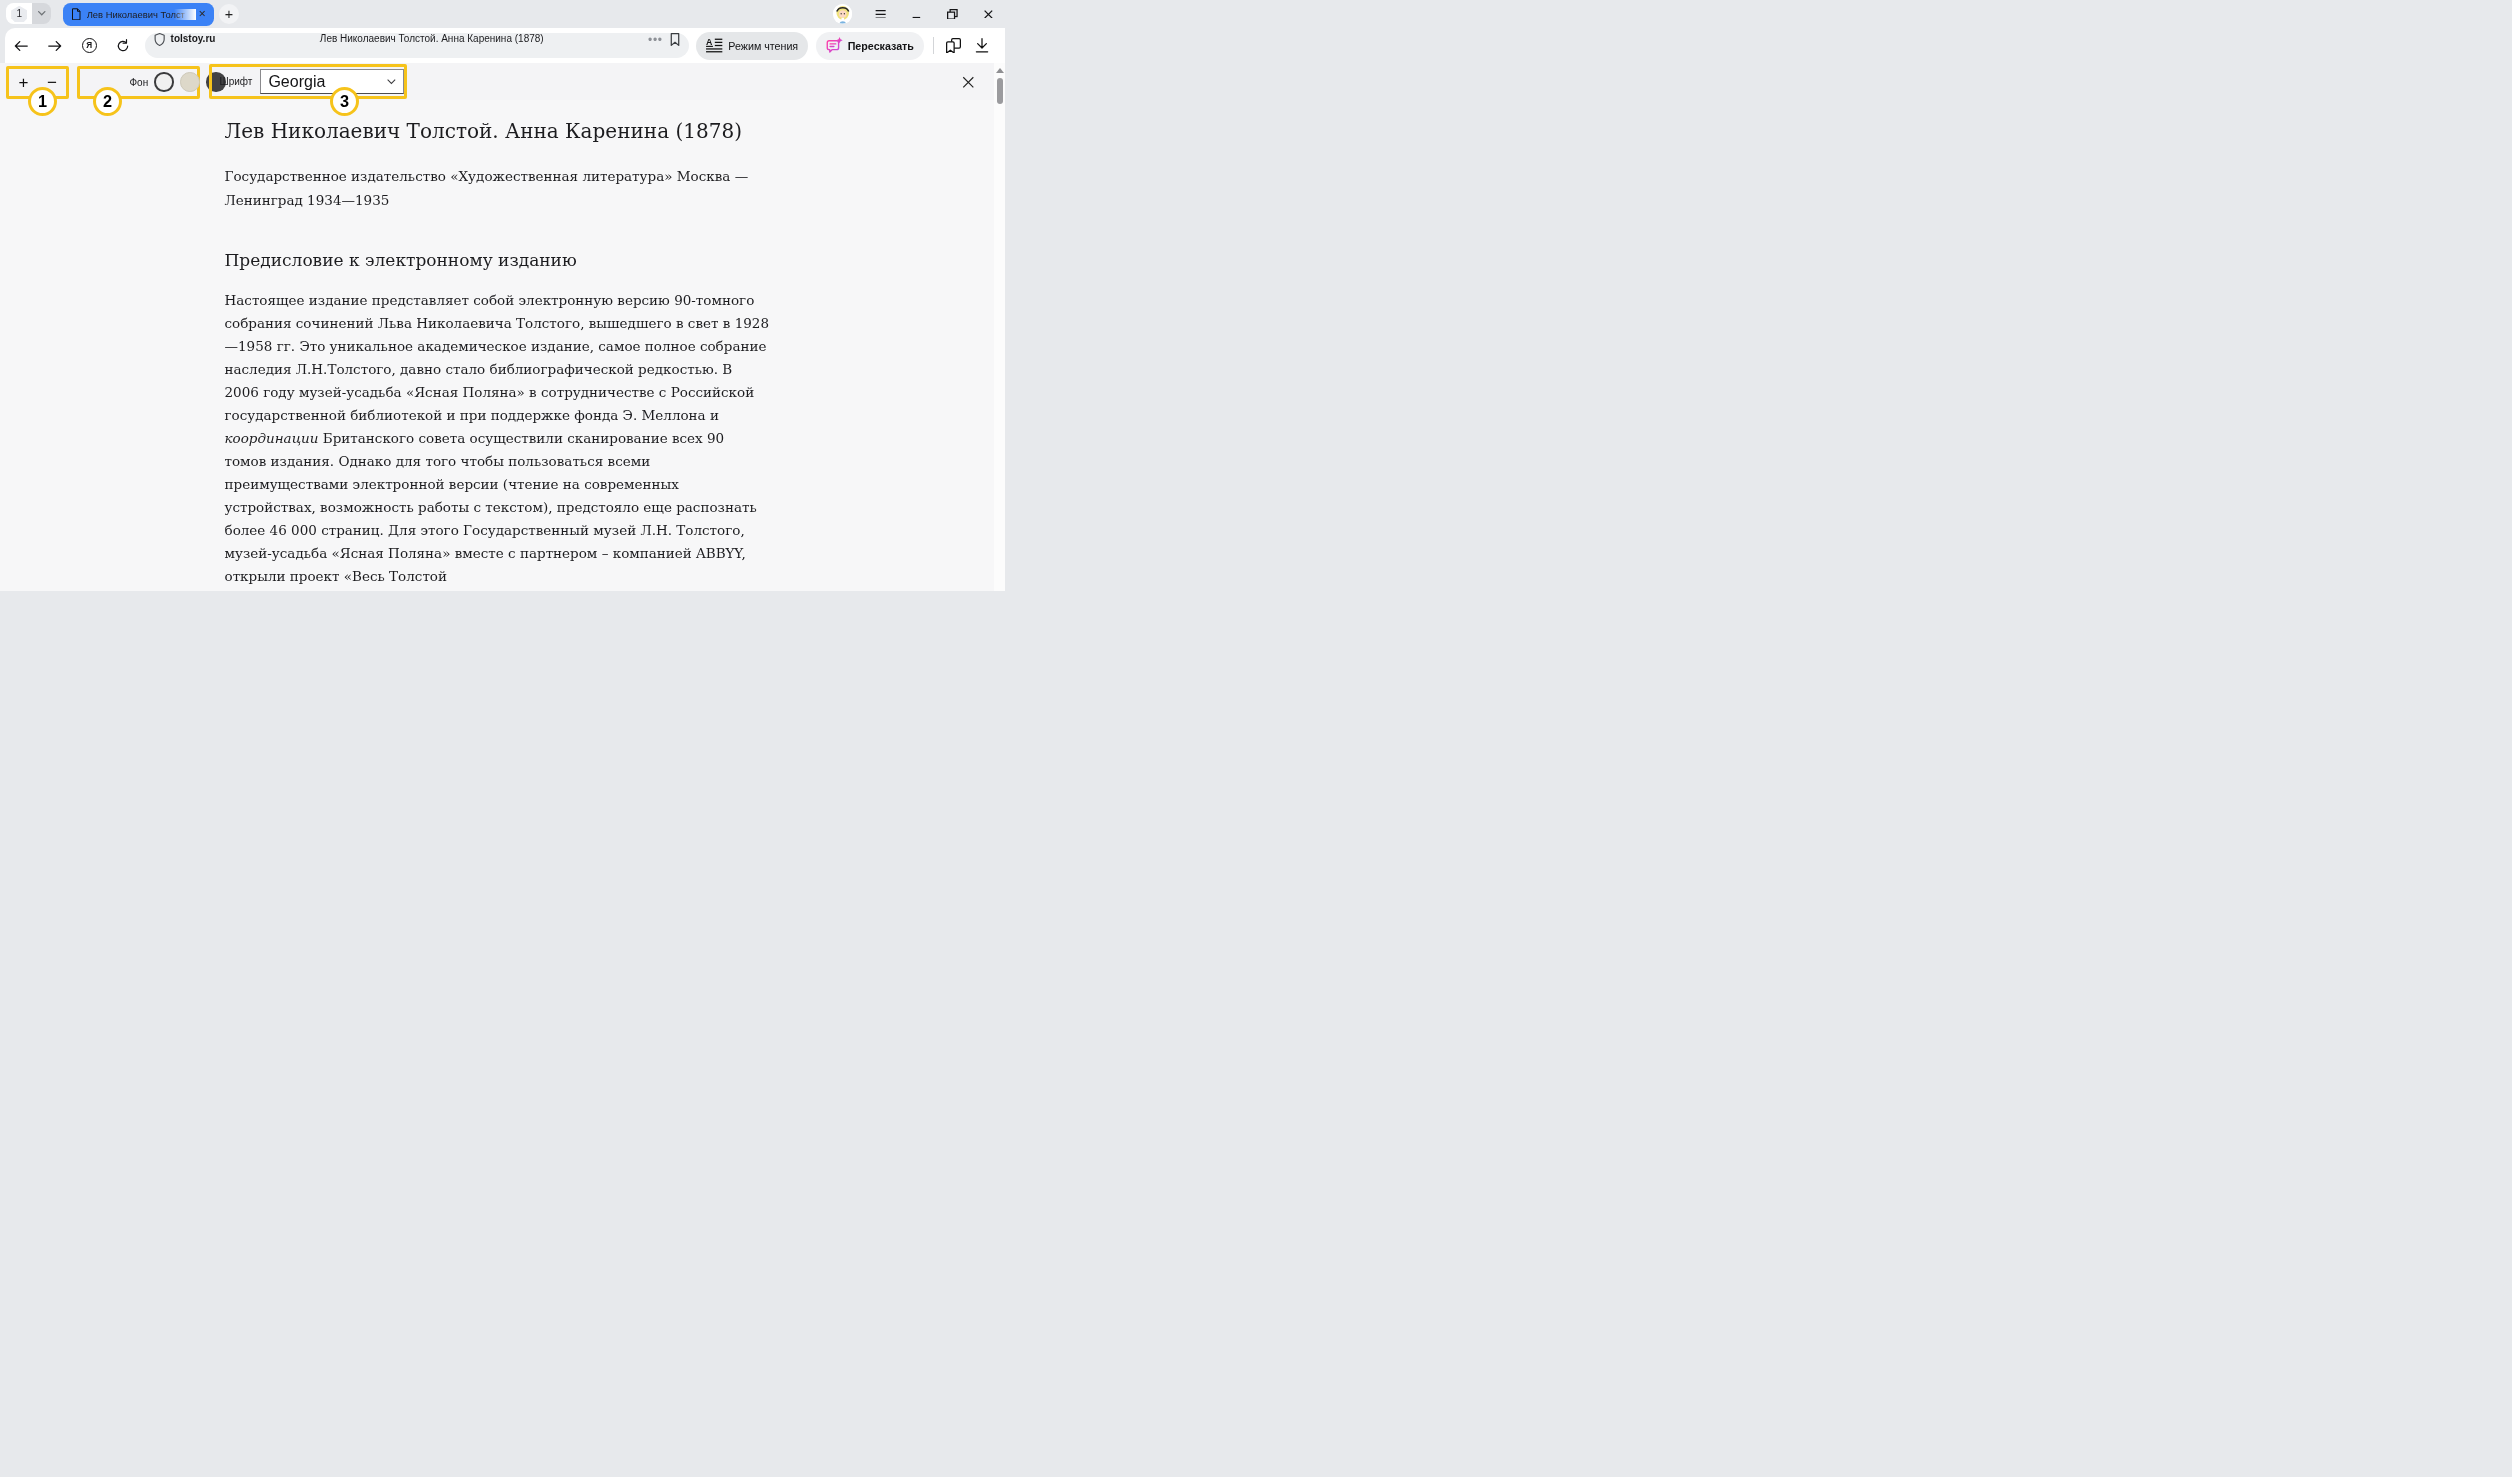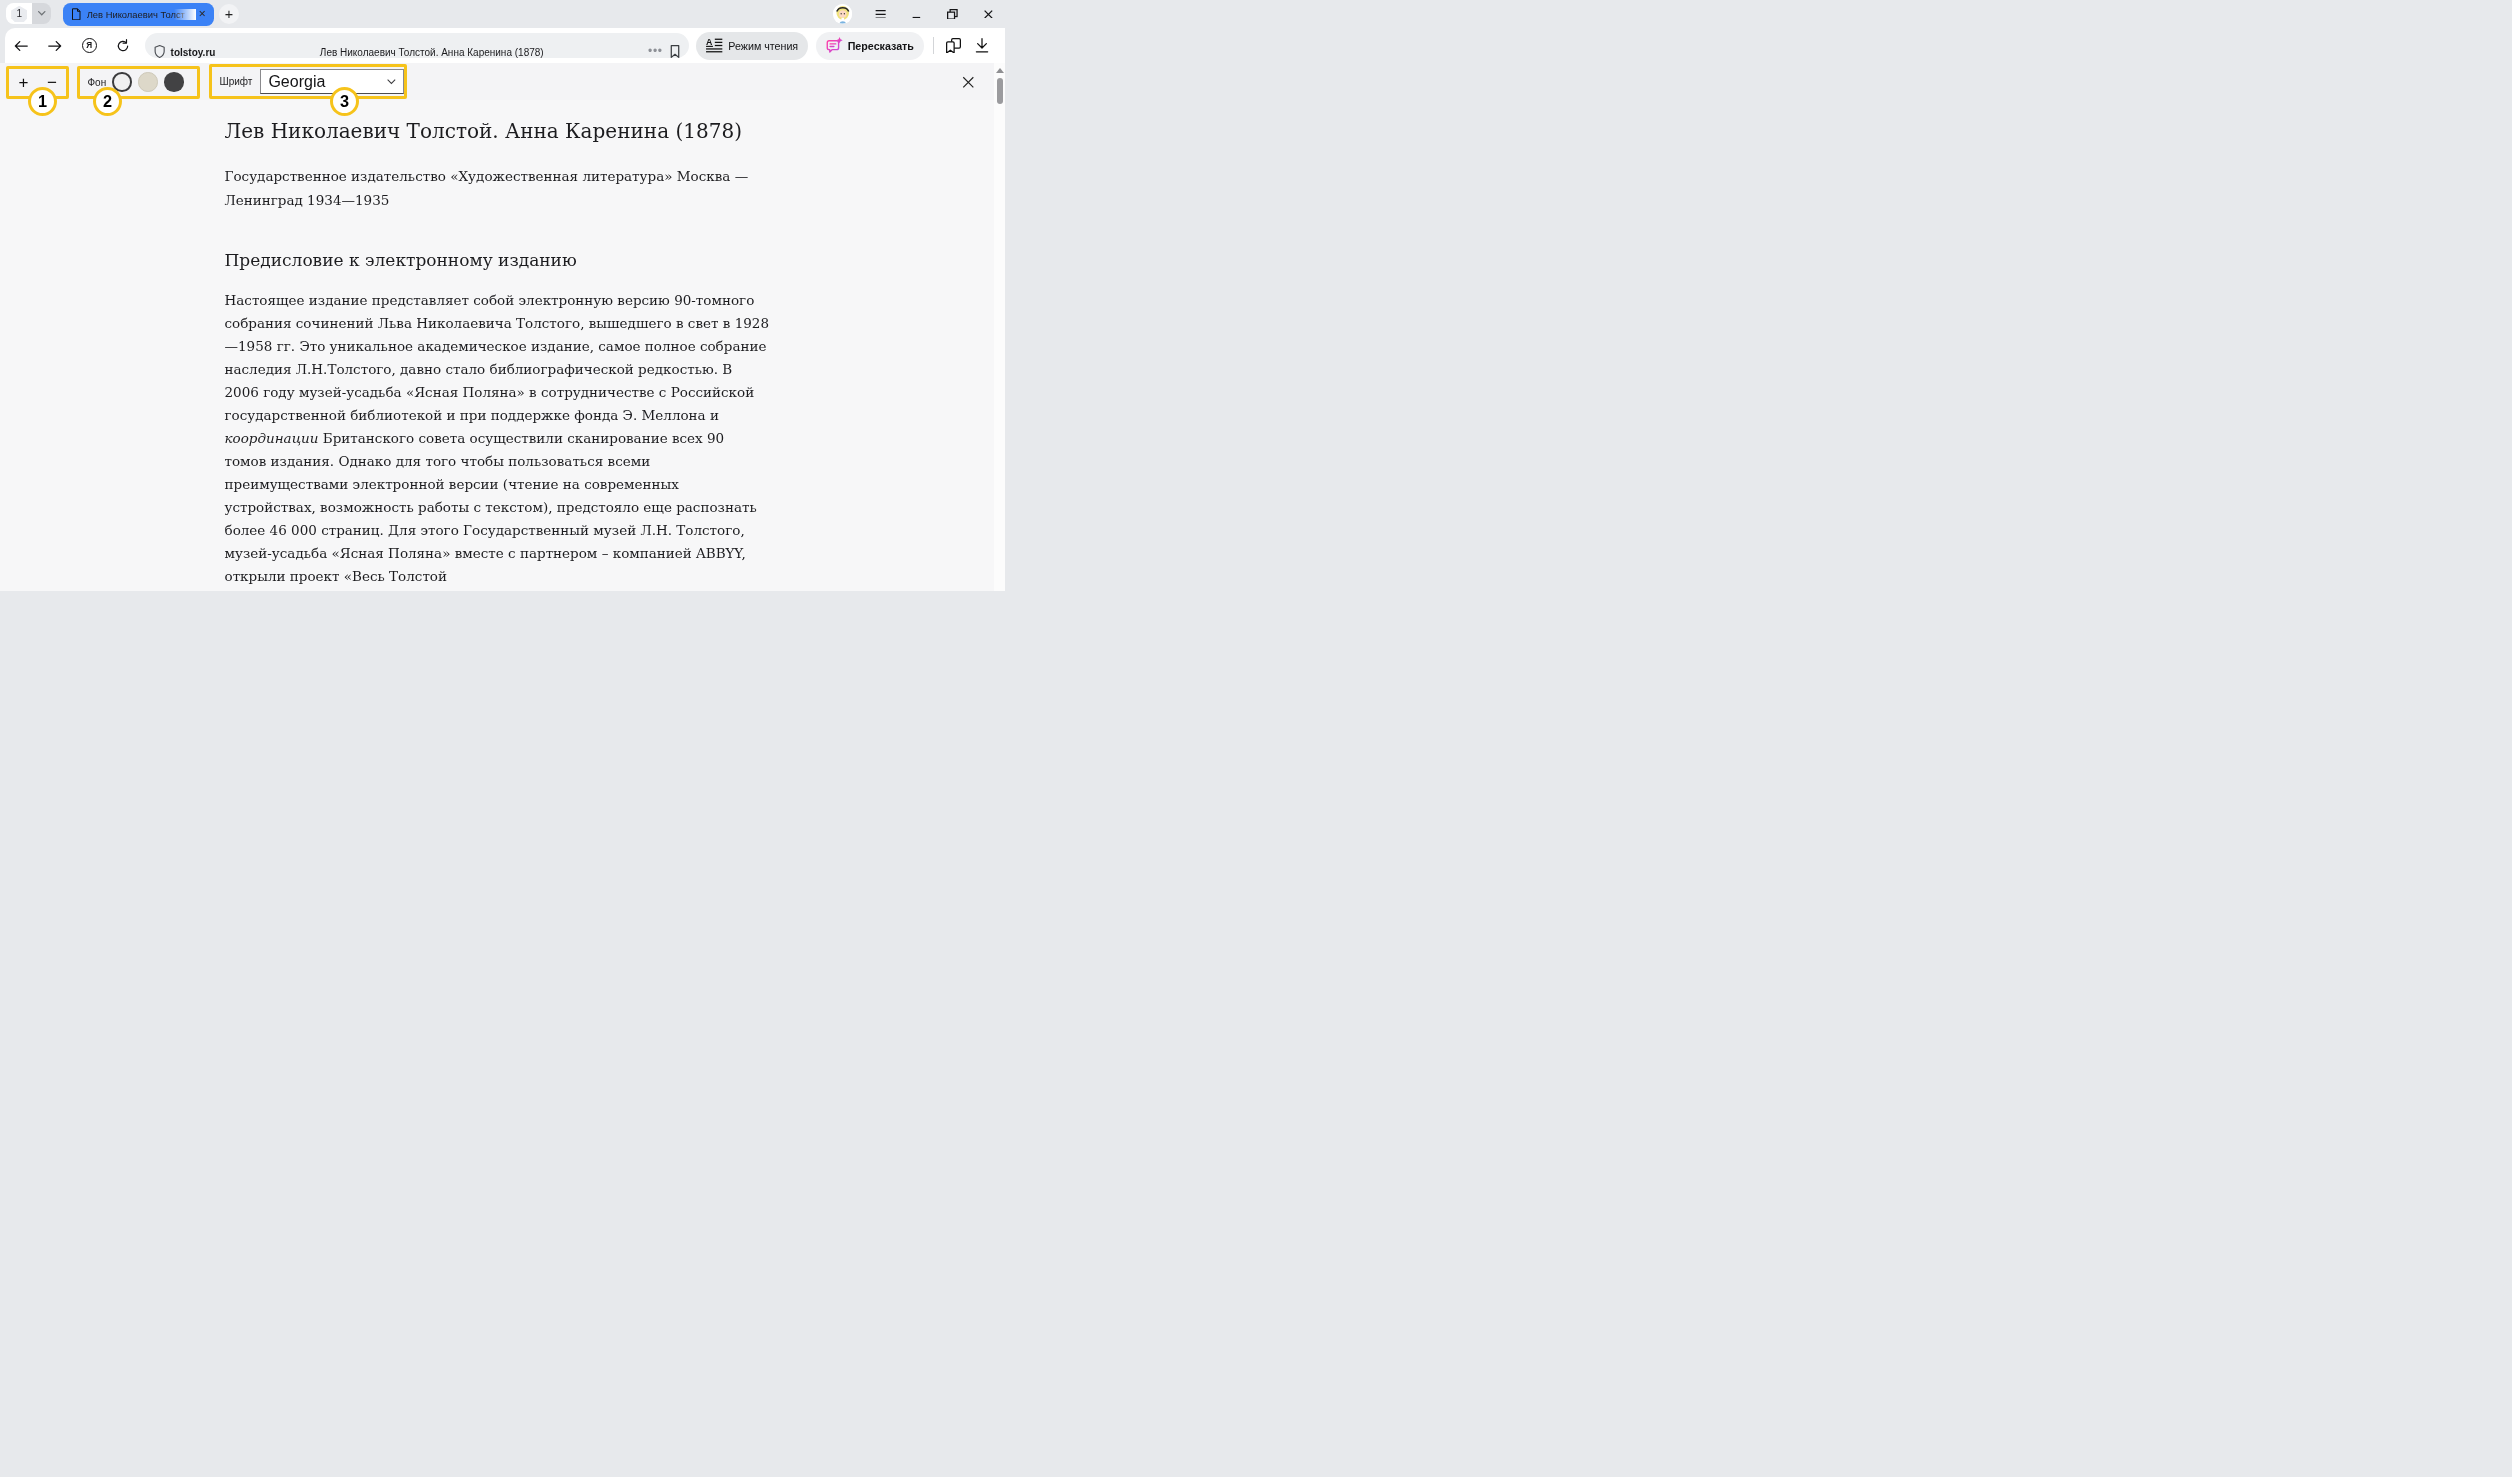--- a/index.html
+++ b/index.html
@@ -19,35 +19,35 @@
   .tab-title::after{content:"";position:absolute;right:0;top:0;bottom:0;width:21.4px;background:linear-gradient(to right,rgba(255,255,255,0),#fff);}
   .tab-close{font-size:9.4px;color:#2b2b2e;margin-left:2.5px;line-height:1;}
   .newtab{position:absolute;left:219px;top:3.8px;width:20px;height:20px;border-radius:50%;background:#f2f3f5;display:flex;align-items:center;justify-content:center;font-size:14.4px;font-weight:300;color:#222;cursor:pointer;}
   .win-cluster{position:absolute;right:8.8px;top:0;height:28px;display:flex;align-items:center;gap:21px;}
   .avatar{width:19.5px;height:19.5px;border-radius:50%;background:#fff;overflow:hidden;}
   .wc-btn{display:flex;align-items:center;justify-content:center;width:15px;height:15px;color:#151517;cursor:pointer;}
   
   #navrow{position:absolute;left:5px;top:28px;width:1000px;height:35px;background:#fff;border-radius:10px 0 0 0;display:flex;align-items:center;box-sizing:border-box;padding-left:8.8px;}
   .nav-ic{width:15px;height:15px;margin-right:19px;display:flex;align-items:center;justify-content:center;color:#141416;font-size:14px;cursor:pointer;flex:0 0 auto;}
   .ya-circle{width:15px;height:15px;border:1.3px solid #141416;border-radius:50%;box-sizing:border-box;display:flex;align-items:center;justify-content:center;font-size:8.2px;font-weight:700;color:#141416;}
-  .addr{flex:0 0 544px;height:25px;background:#eef0f2;border-radius:12.6px;display:flex;align-items:flex-end;box-sizing:border-box;padding:0 8.8px;margin-left:-5px;cursor:text;}
+  .addr{flex:0 0 544px;height:25px;background:#eef0f2;border-radius:12.6px;display:flex;align-items:flex-start;box-sizing:border-box;padding:0 8.8px;margin-left:-5px;cursor:text;}
   .addr .domain{font-size:10px;font-weight:600;color:#18181a;margin-left:5.7px;}
   .addr .page-title{flex:1;text-align:center;font-size:10px;color:#1c1c1f;white-space:nowrap;overflow:hidden;}
   .addr .more{color:#8d9096;font-size:12px;letter-spacing:0.6px;margin-right:7.5px;cursor:pointer;}
   .pill{height:28px;border-radius:14px;display:flex;align-items:center;padding:0 10px;box-sizing:border-box;font-size:10.7px;color:#141416;cursor:pointer;flex:0 0 auto;}
   .pill-read{background:#e5e7e9;margin-left:7.5px;}
   .pill-retell{background:#f0f1f3;margin-left:7.5px;font-weight:bold;}
   .pill span{margin-left:5px;white-space:nowrap;}
   .vdiv{width:0.6px;height:17.6px;background:#d3d5d8;margin-left:8.8px;flex:0 0 auto;}
   .act-ic{width:16.3px;height:16.3px;margin-left:12px;display:flex;align-items:center;justify-content:center;color:#141416;cursor:pointer;flex:0 0 auto;}
   
   #toolbar{position:absolute;left:0;top:63px;width:994px;height:38px;background:#f4f4f6;border-bottom:0.6px solid #d9d9db;box-sizing:border-box;}
   .ybox{position:absolute;border:3.1px solid #f6c31b;border-radius:1.9px;box-sizing:border-box;display:flex;align-items:center;}
   #ybox1{left:6.3px;top:2.5px;width:63px;height:33px;justify-content:space-around;}
-  #ybox2{left:77px;top:2.5px;width:123px;height:33px;}
+  #ybox2{left:77px;top:2.5px;width:123px;height:33px;padding-left:42px;}
   #ybox3{left:209px;top:1.3px;width:198px;height:35px;}
   .zoombtn{font-size:17px;font-weight:300;color:#111;line-height:1;cursor:pointer;}
   .tb-label{font-size:10px;color:#1b1b1e;margin-left:7.5px;}
   .bg-dot{width:19.5px;height:19.5px;border-radius:50%;margin-left:6.3px;box-sizing:border-box;cursor:pointer;flex:0 0 auto;}
   .bg-light{background:#f0f0f0;border:2.5px solid #3b3b3d;}
   .bg-sepia{background:#ddd8c9;border:0.6px solid #cdc8b8;}
   .bg-dark{background:#424244;}
   .font-select{margin-left:7.5px;width:168px;height:25px;background:#fff;border:0.6px solid #8a8a8d;border-bottom:1.3px solid #4c4c4f;display:flex;align-items:center;box-sizing:border-box;padding:0 7.5px;font-size:16px;color:#141416;cursor:pointer;}
   .font-select .chev{margin-left:auto;color:#3c3c3f;}
   .tb-close{position:absolute;left:960px;top:10.7px;width:16.3px;height:16.3px;display:flex;align-items:center;justify-content:center;color:#222;cursor:pointer;}

